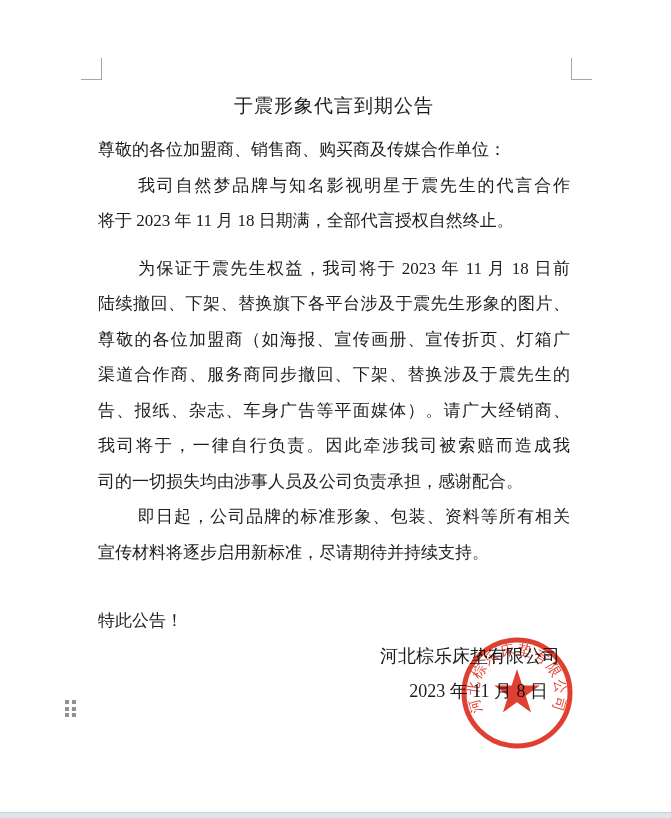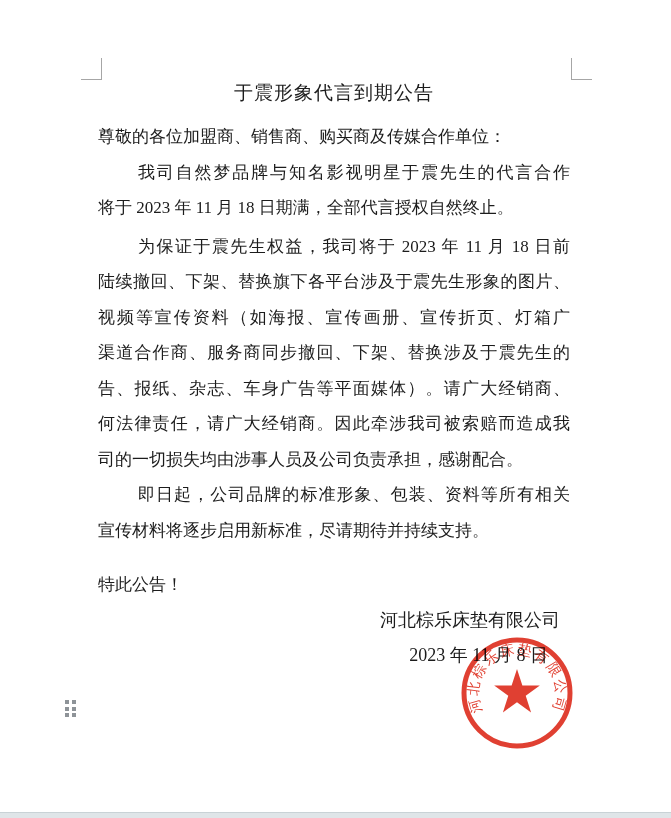--- a/index.html
+++ b/index.html
@@ -19,37 +19,37 @@
   .corner-mark { position: absolute; width: 20px; height: 21px; }
   .corner-mark.tl { left: 81px; top: 58px; border-right: 1px solid #a6a6a6; border-bottom: 1px solid #a6a6a6; }
   .corner-mark.tr { left: 571px; top: 58px; border-left: 1px solid #a6a6a6; border-bottom: 1px solid #a6a6a6; }
 
   .text-area {
     position: absolute;
     left: 98px; top: 80px; width: 472px;
     font-size: 17px;
   }
   .doc-title {
-    margin: 1px 0 14px 0;
+    margin: 14px 0 14px 0;
     font-size: 19px; font-weight: normal;
     line-height: 24px;
     text-align: center;
     letter-spacing: 1px;
   }
   .line {
     height: 35.5px; line-height: 35.5px;
     overflow: hidden;
   }
   
   .line.stretch { text-align: justify; text-align-last: justify; }
   
   .line.first { text-indent: 40px; }
-  .para.p2 { margin-top: 3px; }
+  .para.p2 { margin-top: 12px; }
   .para.p3 { }
-  .line.closing { margin-top: 19px; }
+  .line.closing { margin-top: 33px; }
   .line.signature { text-align: right; padding-right: 10px; font-size: 18px; }
   .line.dateline { text-align: right; padding-right: 22px; font-size: 18px; }
 
   
   .seal {
     position: absolute;
     left: 442px; top: 618px;
     width: 150px; height: 150px;
     mix-blend-mode: multiply;
     opacity: 0.9;
@@ -96,24 +96,24 @@
     <div class="line">尊敬的各位加盟商、销售商、购买商及传媒合作单位：</div>
 
     <div class="para p1">
       <div class="line stretch first">我司自然梦品牌与知名影视明星于震先生的代言合作</div>
       <div class="line">将于 2023 年 11 月 18 日期满，全部代言授权自然终止。</div>
     </div>
 
     <div class="para p2">
       <div class="line stretch first">为保证于震先生权益，我司将于 2023 年 11 月 18 日前</div>
       <div class="line stretch">陆续撤回、下架、替换旗下各平台涉及于震先生形象的图片、</div>
-      <div class="line stretch">视频等宣传资料（如海报、宣传画册、宣传折页、灯箱广</div>
+      <div class="line stretch">尊敬的各位加盟商（如海报、宣传画册、宣传折页、灯箱广</div>
       <div class="line stretch">渠道合作商、服务商同步撤回、下架、替换涉及于震先生的</div>
       <div class="line stretch">告、报纸、杂志、车身广告等平面媒体）。请广大经销商、</div>
-      <div class="line stretch">何法律责任，请广大经销商。因此牵涉我司被索赔而造成我</div>
+      <div class="line stretch">我司将于，一律自行负责。因此牵涉我司被索赔而造成我</div>
       <div class="line">司的一切损失均由涉事人员及公司负责承担，感谢配合。</div>
     </div>
 
     <div class="para p3">
       <div class="line stretch first">即日起，公司品牌的标准形象、包装、资料等所有相关</div>
       <div class="line">宣传材料将逐步启用新标准，尽请期待并持续支持。</div>
     </div>
 
     <div class="line closing">特此公告！</div>
     <div class="line signature">河北棕乐床垫有限公司</div>

